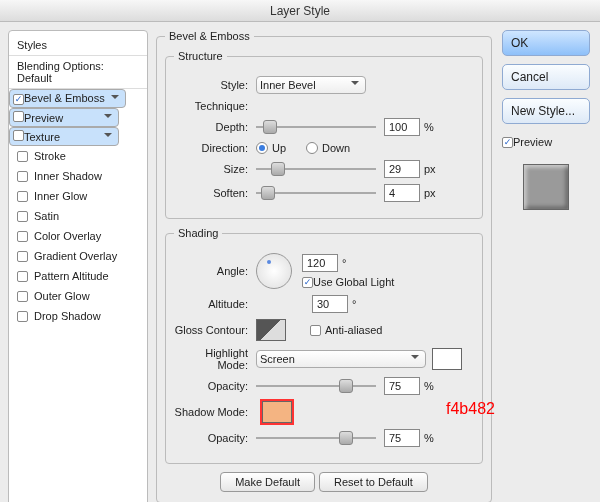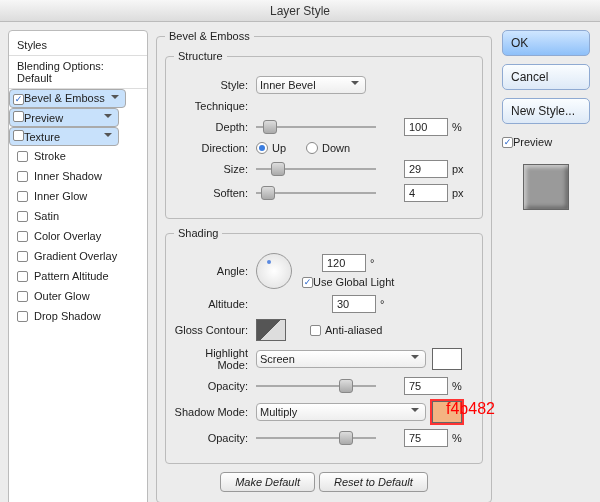--- a/index.html
+++ b/index.html
@@ -17,37 +17,37 @@
   .main { flex: 1; }
   fieldset { border: 1px solid #bbb; border-radius: 4px; margin-bottom: 8px; padding: 8px 8px 10px; }
   legend { padding: 0 4px; font-size: 11px; }
   .row { display: flex; align-items: center; margin: 6px 0; }
   .lbl { width: 82px; text-align: right; padding-right: 8px; }
   .sel { border: 1px solid #aaa; border-radius: 4px; background: linear-gradient(#fff,#eee); padding: 2px 20px 2px 3px; min-width: 110px; position: relative; display: inline-block; }
   .sel::after { content: ""; position: absolute; right: 6px; top: 50%; transform: translateY(-50%); width: 0; height: 0; border: 4px solid transparent; border-top-color: #555; }
   .slider { position: relative; width: 120px; height: 14px; margin-right: 8px; }
   .track { position: absolute; left: 0; right: 0; top: 6px; height: 2px; background: #aaa; }
   .thumb { position: absolute; top: 0; width: 14px; height: 14px; margin-left: -7px; background: linear-gradient(#ddd,#aaa); border: 1px solid #888; border-radius: 3px; }
-  .num { width: 44px; border: 1px solid #888; background: #fff; padding: 2px 4px; text-align: left; margin-left: 20px; }
+  .num { width: 36px; border: 1px solid #888; background: #fff; padding: 2px 4px; text-align: left; }
   .unit { margin-left: 4px; }
   .radio { width: 12px; height: 12px; border: 1px solid #888; border-radius: 50%; background: #fff; display: inline-flex; align-items: center; justify-content: center; margin-right: 4px; }
   .radio.on::before { content: ""; width: 6px; height: 6px; background: #3a7de0; border-radius: 50%; }
   .ring { width: 36px; height: 36px; border: 1px solid #999; border-radius: 50%; background: radial-gradient(#fff,#ddd); position: relative; }
   .ring .dot { position: absolute; width: 4px; height: 4px; background: #5a8ae0; border-radius: 50%; left: 10px; top: 6px; }
   .swatch { width: 30px; height: 22px; border: 1px solid #666; display: inline-block; position: relative; }
   .contour-sw { background: linear-gradient(135deg,#555 50%,#ddd 50%); }
   .shadow-sw { background: #f4b482; box-shadow: 0 0 0 2px #f33; }
   .hl-sw { background: #fff; }
   .btn { border: 1px solid #999; border-radius: 4px; background: linear-gradient(#fff,#e6e6e6); padding: 3px 14px; font-size: 11px; display: inline-block; cursor: default; }
   .right { width: 92px; display: flex; flex-direction: column; gap: 8px; padding: 0 2px; }
   .rbtn { border: 1px solid #8faad2; border-radius: 5px; background: linear-gradient(#fafdff,#dde9f7); padding: 5px 8px; text-align: left; font-size: 12px; }
   .rbtn.default { background: linear-gradient(#cfe6ff,#8ec0f9); }
   .prevrow { display: flex; align-items: center; margin-top: 4px; }
   .preview-sw { width: 46px; height: 46px; background: #9a9a9a; border: 1px solid #666; margin: 8px auto 0; box-shadow: inset 2px 2px 4px rgba(255,255,255,.6), inset -2px -2px 4px rgba(0,0,0,.4); }
-  .ft { text-align: center; margin-top: 4px; display: flex; justify-content: center; gap: 4px; font-style: italic; }
+  .ft { text-align: center; margin-top: 4px; display: flex; justify-content: center; gap: 4px; }
   .annot { position: absolute; color: #f00; font-size: 16px; left: 446px; top: 400px; }
 </style>
 </head>
 <body>
 
 <div class="window">
   <div class="titlebar">Layer Style</div>
   <div class="content">
 
     <div class="sidebar">
@@ -187,21 +187,20 @@
               <span class="lbl">Opacity:</span>
               <span class="slider">
                 <span class="track"></span>
                 <span class="thumb" style="left:75%"></span>
               </span>
               <span class="num">75</span>
               <span class="unit">%</span>
             </div>
           <div class="row">
               <span class="lbl">Shadow Mode:</span>
-              <span class="sel" style="min-width:170px">Multiply</span>
               <span style="width:6px"></span>
               <span class="swatch shadow-sw"></span>
             </div>
           <div class="row">
               <span class="lbl">Opacity:</span>
               <span class="slider">
                 <span class="track"></span>
                 <span class="thumb" style="left:75%"></span>
               </span>
               <span class="num">75</span>

